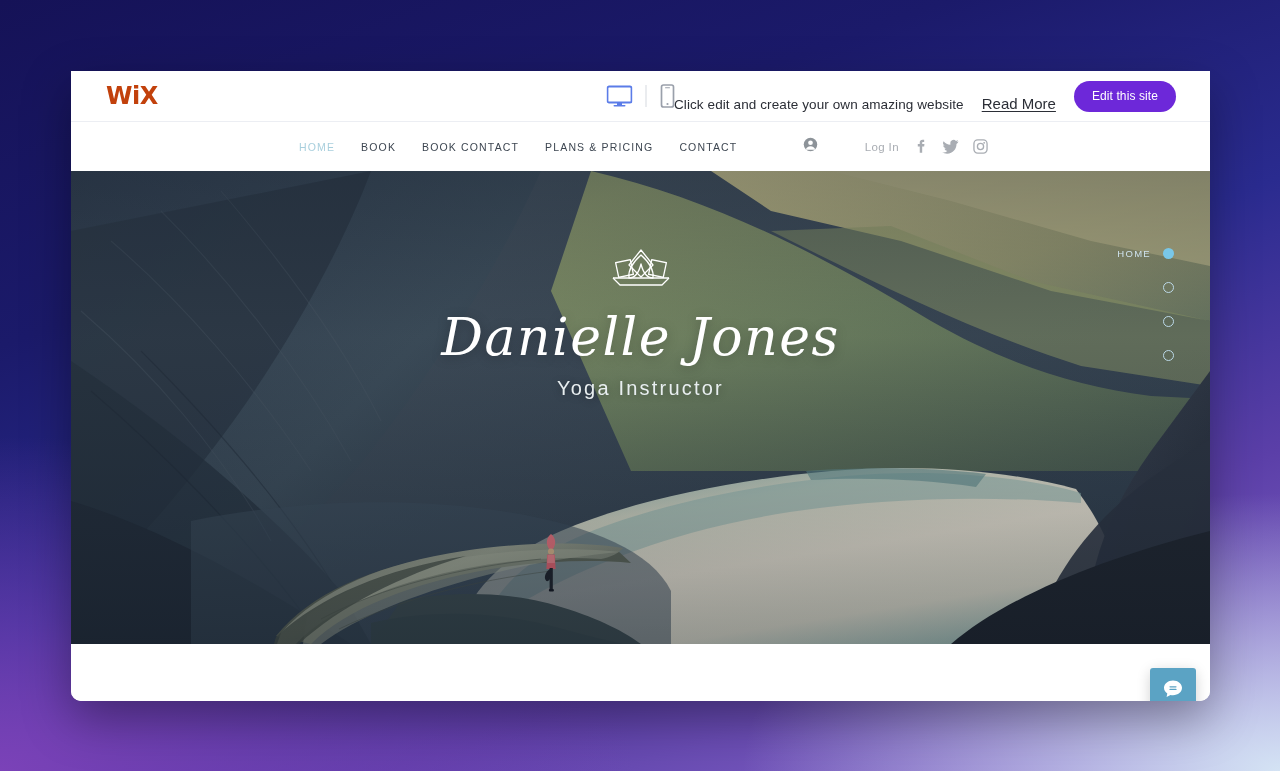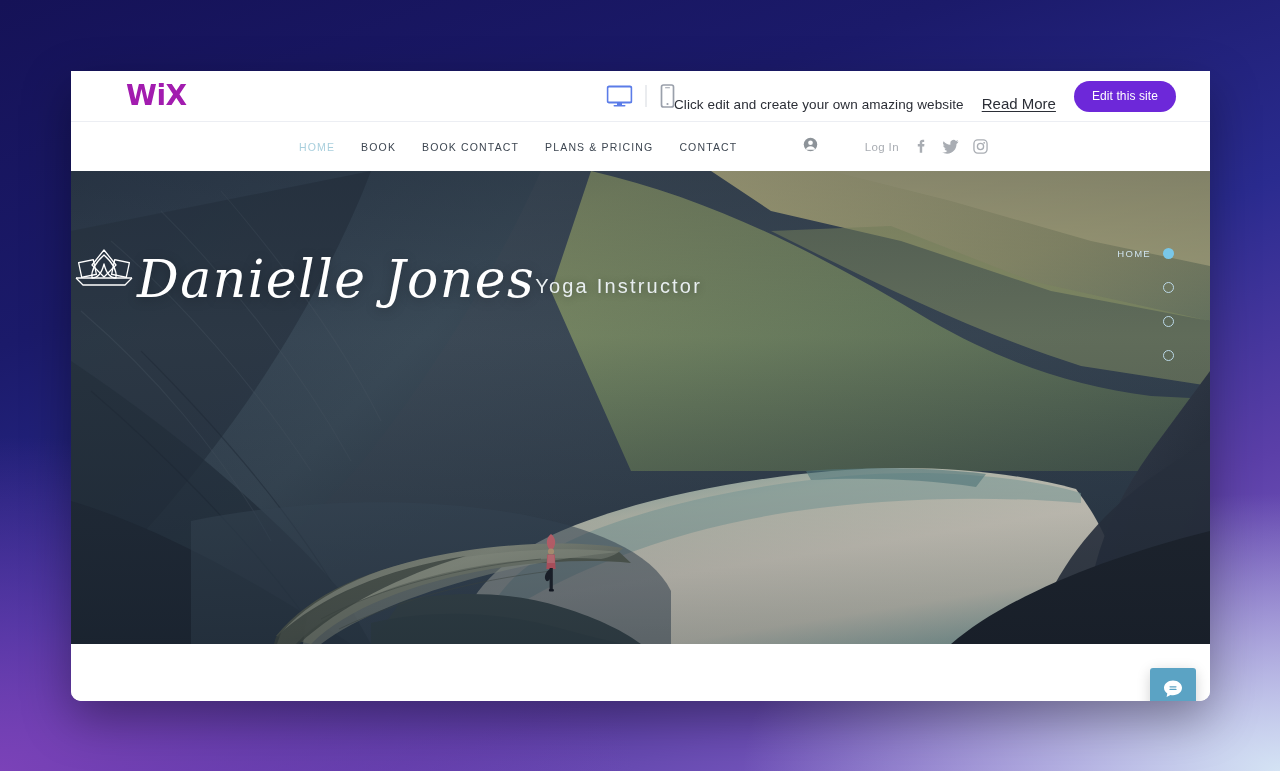--- a/index.html
+++ b/index.html
@@ -22,22 +22,22 @@
   }
 
   
   .wixbar {
     height:51px; width:100%; background:#ffffff;
     display:flex; align-items:center; position:relative;
     border-bottom:1px solid #eceef3;
   }
   .wix-logo {
     font-family:"DejaVu Sans", sans-serif;
-    font-weight:700; font-size:28px; letter-spacing:-0.5px;
-    color:#a21caf; margin-left:55px; line-height:1;
+    font-weight:700; font-size:24px; letter-spacing:-0.5px;
+    color:#c2410c; margin-left:35px; line-height:1;
   }
 
   .device-toggle {
     position:absolute; left:50%; transform:translateX(-50%);
     display:flex; align-items:center; gap:13px;
   }
   .dev-ico { display:flex; align-items:center; justify-content:center; cursor:pointer; }
   .dev-divider { width:1px; height:22px; background:#d6d9e0; }
 
   .hdr-right {
@@ -70,21 +70,21 @@
   .login { display:flex; align-items:center; gap:7px; cursor:pointer; }
   .login-txt { font-size:11.5px; color:#a9adb3; letter-spacing:.4px;padding-left:40px; }
   .soc { cursor:pointer; display:flex; align-items:center; }
 
   
   .hero { position:relative; height:473px; width:100%; overflow:hidden; }
   .hero svg.scene { position:absolute; inset:0; width:100%; height:100%; display:block; }
 
   .hero-center {
     position:absolute; left:0; right:0; top:76px;
-    display:flex; flex-direction:row; align-items:center;
+    display:flex; flex-direction:column; align-items:center;
     pointer-events:none;
   }
   .brand-mark { margin-bottom:18px; }
   .hero-title {
     font-family:"DejaVu Serif", serif; font-style:italic;
     font-size:52px; color:#ffffff; letter-spacing:1.5px; line-height:1;
     text-shadow:0 2px 12px rgba(0,0,0,.25);
   }
   .hero-sub {
     margin-top:14px; font-size:20px; color:#e8eef0; letter-spacing:2.2px;

